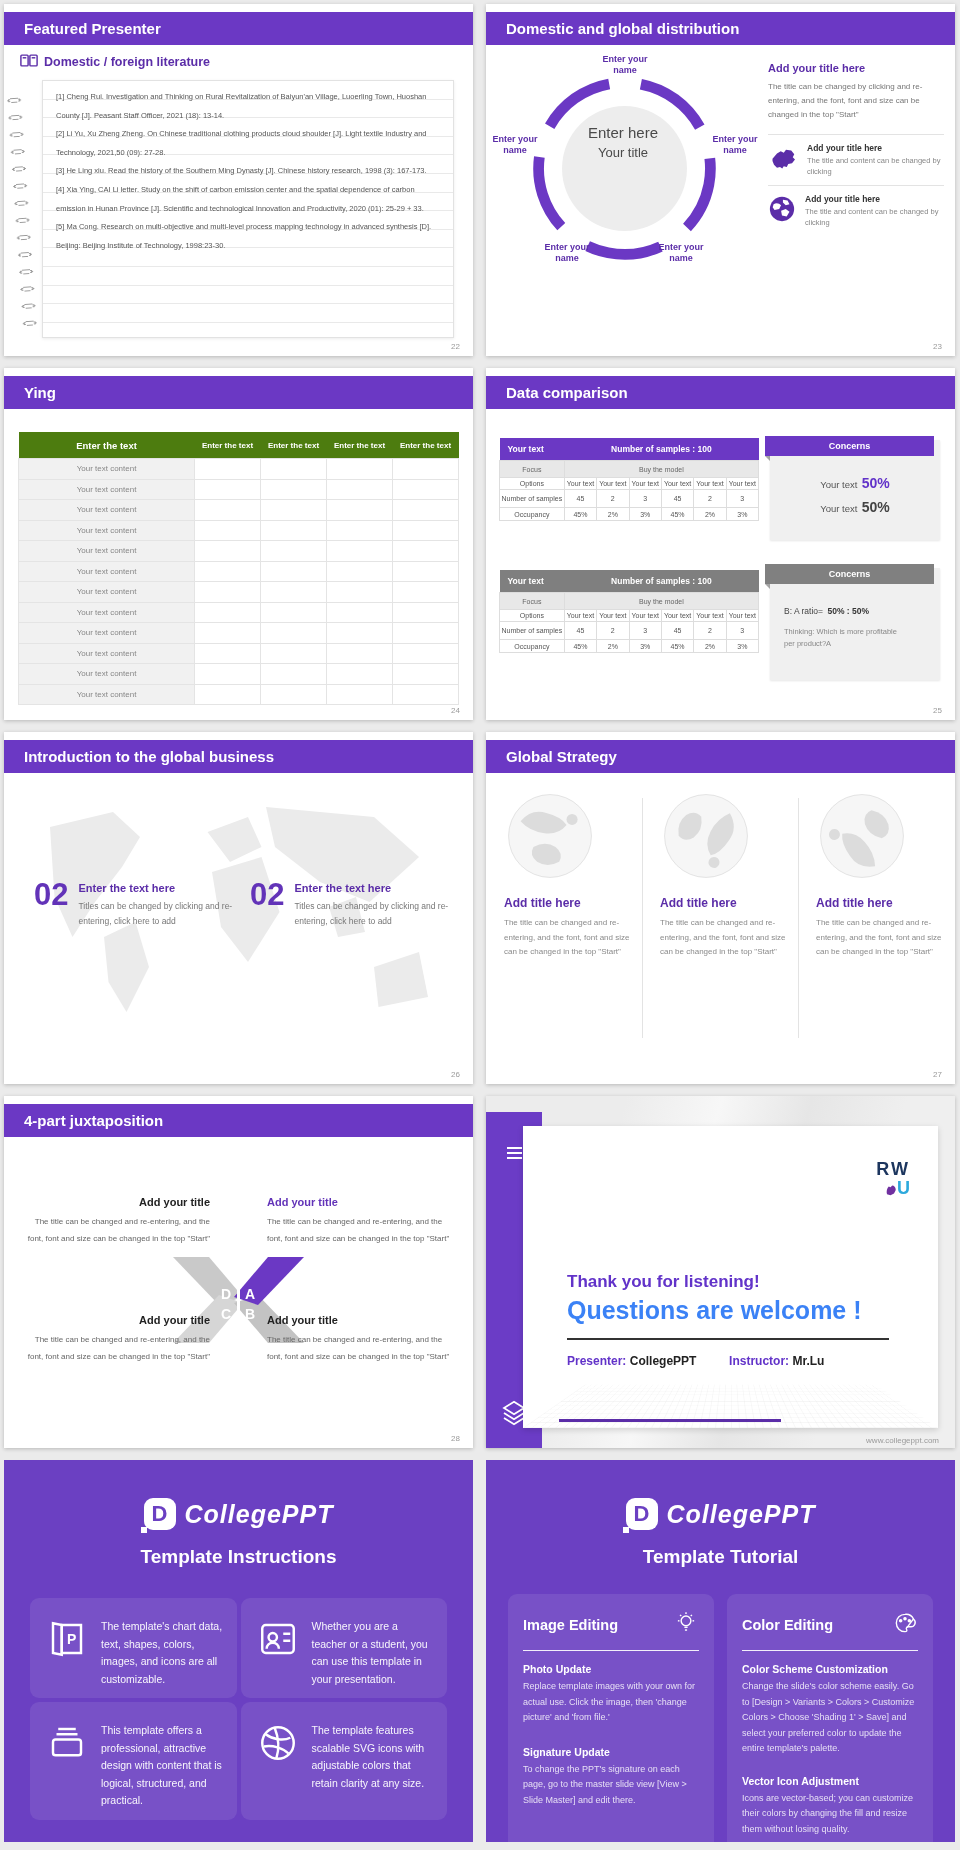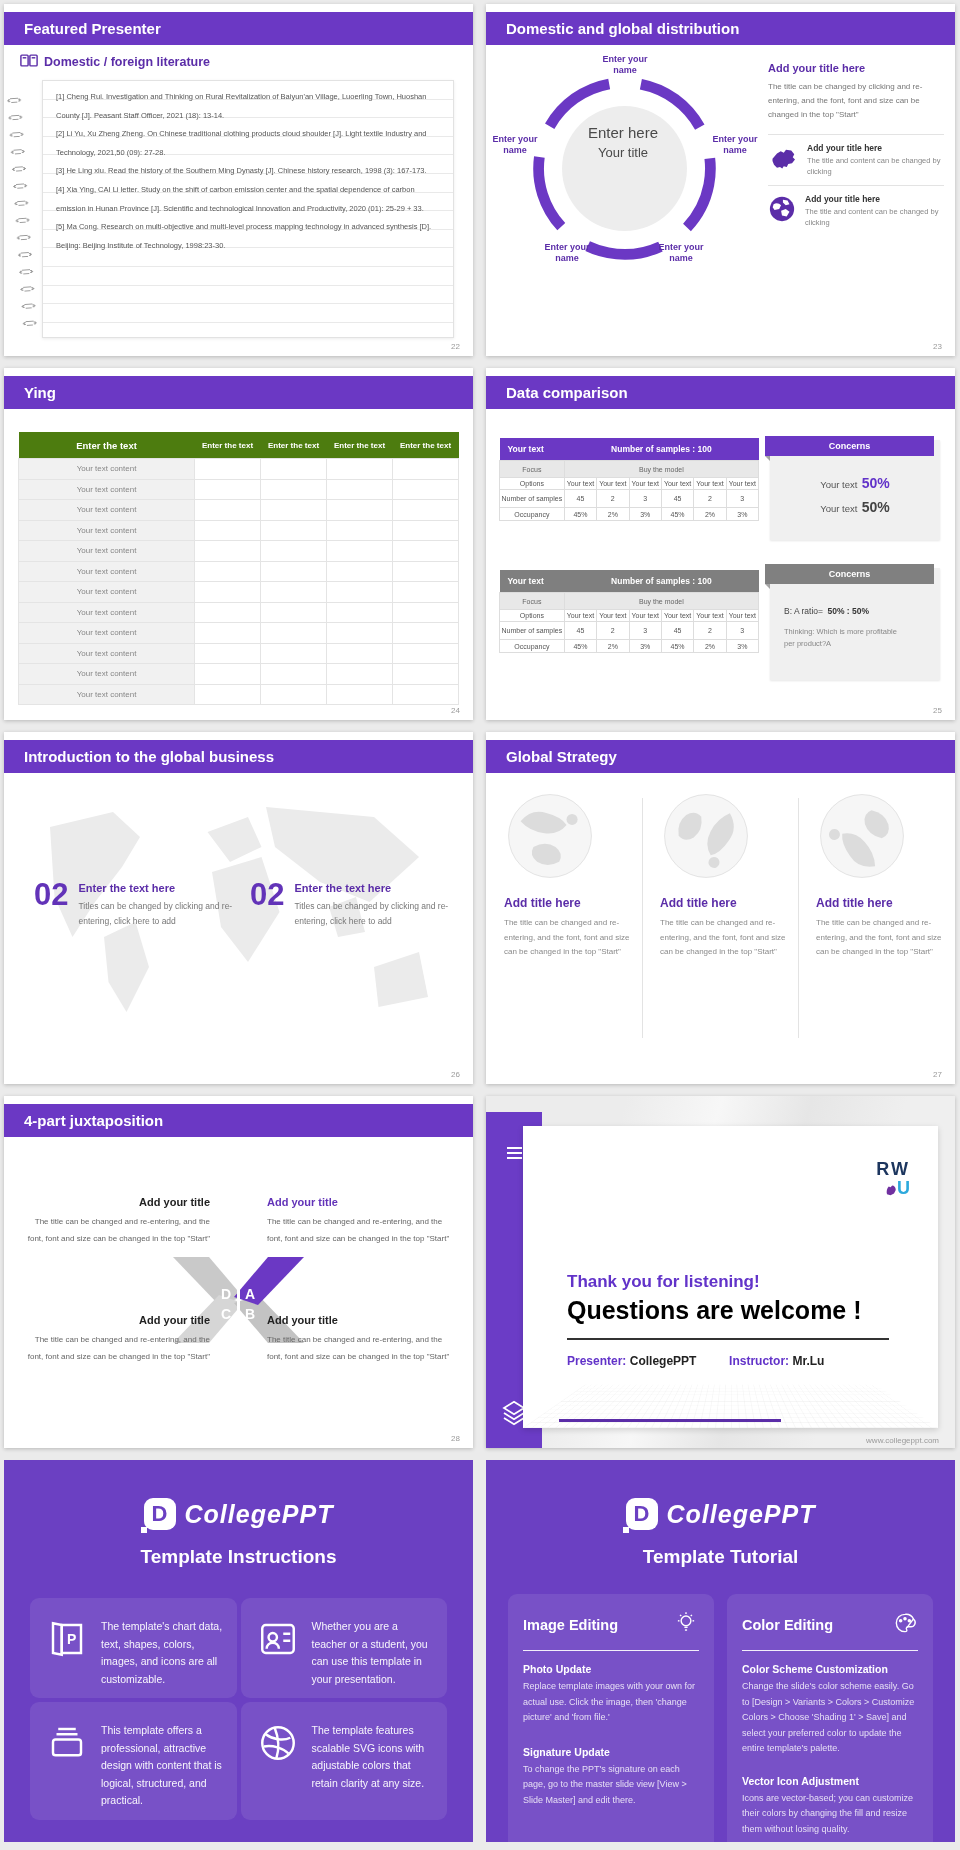--- a/index.html
+++ b/index.html
@@ -72,21 +72,21 @@
   .sbar{position:absolute;left:0;top:16px;bottom:0;width:56px;background:#6b3cc6;}
   .hamb span{display:block;width:15px;height:2px;background:#fff;margin:3px auto;}
   .hamb{position:absolute;top:32px;left:0;right:0;}
   .laybot{position:absolute;bottom:16px;left:13px;}
   .card29{position:absolute;left:37px;top:30px;right:17px;bottom:20px;background:#fff;
           box-shadow:0 2px 6px rgba(0,0,0,.15);overflow:hidden;}
   .rwu{position:absolute;right:28px;top:34px;text-align:right;line-height:19px;}
   .rwu .r1{color:#1c355e;font-weight:bold;font-size:18px;letter-spacing:2px;}
   .rwu .r2{color:#2da9dc;font-weight:bold;font-size:18px;}
   .thx{position:absolute;left:44px;top:146px;color:#6233c9;font-weight:bold;font-size:17px;}
-  .qst{position:absolute;left:44px;top:170px;color:#000000;font-weight:bold;font-size:25px;}
+  .qst{position:absolute;left:44px;top:170px;color:#3b82f6;font-weight:bold;font-size:25px;}
   .uline{position:absolute;left:44px;top:212px;width:322px;height:2px;background:#333;}
   .pres{position:absolute;left:44px;top:228px;font-size:12px;color:#222;font-weight:bold;}
   .pres .pl{color:#6233c9;}
   .mesh{position:absolute;left:0;right:0;bottom:0;height:92px;opacity:.55;
         background-image:repeating-linear-gradient(0deg,rgba(0,0,0,.06) 0 1px,rgba(0,0,0,0) 1px 8px),
                          repeating-linear-gradient(90deg,rgba(0,0,0,.05) 0 1px,rgba(0,0,0,0) 1px 8px);
         transform:perspective(160px) rotateX(48deg);transform-origin:bottom;}
   .pline{position:absolute;left:36px;bottom:6px;width:222px;height:3px;background:#5b2da8;}
   .site{position:absolute;right:16px;bottom:3px;font-size:8px;color:#9a9a9a;}
   

